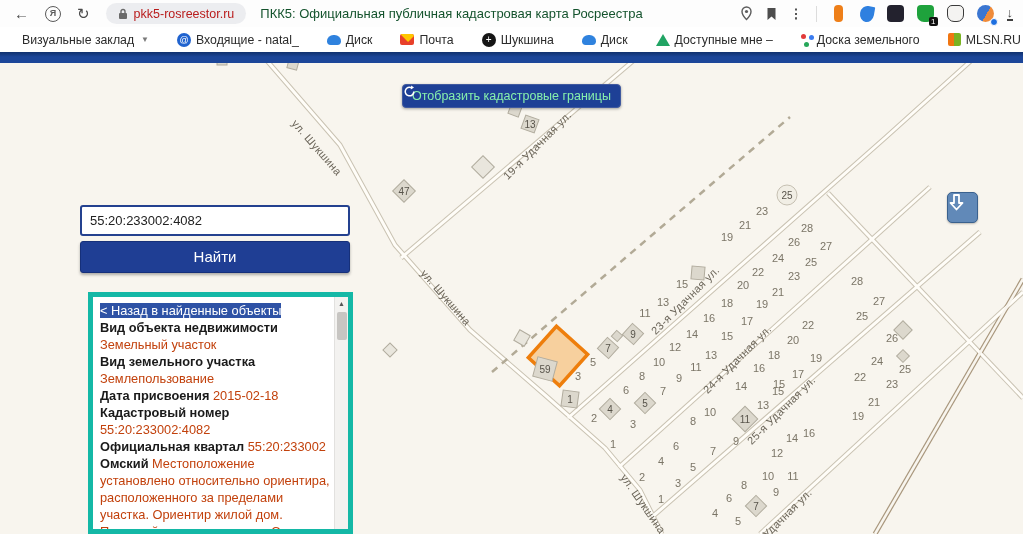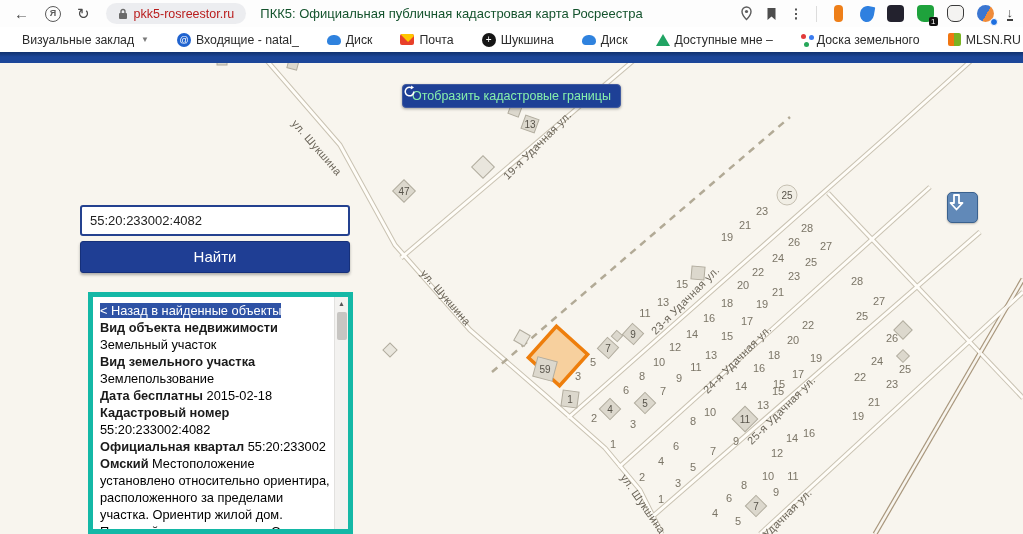--- a/index.html
+++ b/index.html
@@ -50,21 +50,21 @@
   .dl-btn { position:absolute; left:947px; top:129px; width:31px; height:31px; background:#6189b8; border:1px solid #3a618e; border-radius:5px; display:flex; align-items:center; justify-content:center; cursor:pointer; box-shadow:0 1px 2px rgba(0,0,0,.25); }
 
   
   .search-input { position:absolute; left:80px; top:205px; width:270px; height:31px; border:2px solid #24418f; border-radius:3px; background:#fff; font-size:13px; color:#222; padding:0 8px; font-family:"Liberation Sans",sans-serif; }
   .find-btn { position:absolute; left:80px; top:241px; width:270px; height:32px; background:#1f3e94; border:1px solid #16307a; border-radius:3px; color:#fff; font-size:15px; text-align:center; line-height:30px; box-shadow:0 2px 3px rgba(0,0,0,.3); cursor:pointer; }
 
   .info-panel { position:absolute; left:88px; top:292px; width:265px; height:242px; background:#fff; border:5px solid #14b8a6; font-size:12.8px; line-height:17px; color:#1f1f1f; }
   .info-content { position:absolute; left:0; top:0; right:14px; bottom:0; padding:5px 4px 0 7px; overflow:hidden; }
   .back-link { background:#2e52a5; color:#fff; cursor:pointer; }
   .info-row b { color:#1a1a1a; font-weight:bold; }
-  .info-row span { color:#000000;margin-top:20px; }
+  .info-row span { color:#c2410c;margin-top:20px; }
   .scrollbar { position:absolute; right:0; top:0; bottom:0; width:14px; background:#f3f2f0; border-left:1px solid #e2e1df; }
   .sb-up { height:14px; text-align:center; font-size:7px; color:#555; line-height:14px; background:#f3f2f0; }
   .sb-thumb { position:absolute; top:15px; left:2px; width:10px; height:28px; background:#c7c5c2; border-radius:2px; }
 </style>
 </head>
 <body>
 
 <div class="toolbar">
   <span class="nav-ico">←</span>
   <span class="ya-circle">Я</span>
@@ -343,21 +343,21 @@
 </div>
 
 <input class="search-input" type="text" value="55:20:233002:4082" style="">
 <div class="find-btn">Найти</div>
 
 <div class="info-panel">
   <div class="info-content" id="info-content">
     <div><span class="back-link">&lt; Назад в найденные объекты</span></div>
   <div class="info-row"><b>Вид объекта недвижимости </b><span>Земельный участок</span></div>
       <div class="info-row"><b>Вид земельного участка </b><span>Землепользование</span></div>
-      <div class="info-row"><b>Дата бесплатны </b><span>2015-02-18</span></div>
+      <div class="info-row"><b>Дата присвоения </b><span>2015-02-18</span></div>
       <div class="info-row"><b>Кадастровый номер </b><span>55:20:233002:4082</span></div>
       <div class="info-row"><b>Официальная квартал </b><span>55:20:233002</span></div>
       <div class="info-row"><b>Омский </b><span>Местоположение установлено относительно ориентира, расположенного за пределами участка. Ориентир жилой дом. Почтовый адрес ориентира: Омская область, р-н Омский, с Усть-Заостровка, ул Березовая, д 35.</span></div>
     </div>
   <div class="scrollbar">
     <div class="sb-up">▲</div>
     <div class="sb-thumb"></div>
   </div>
 </div>
 

